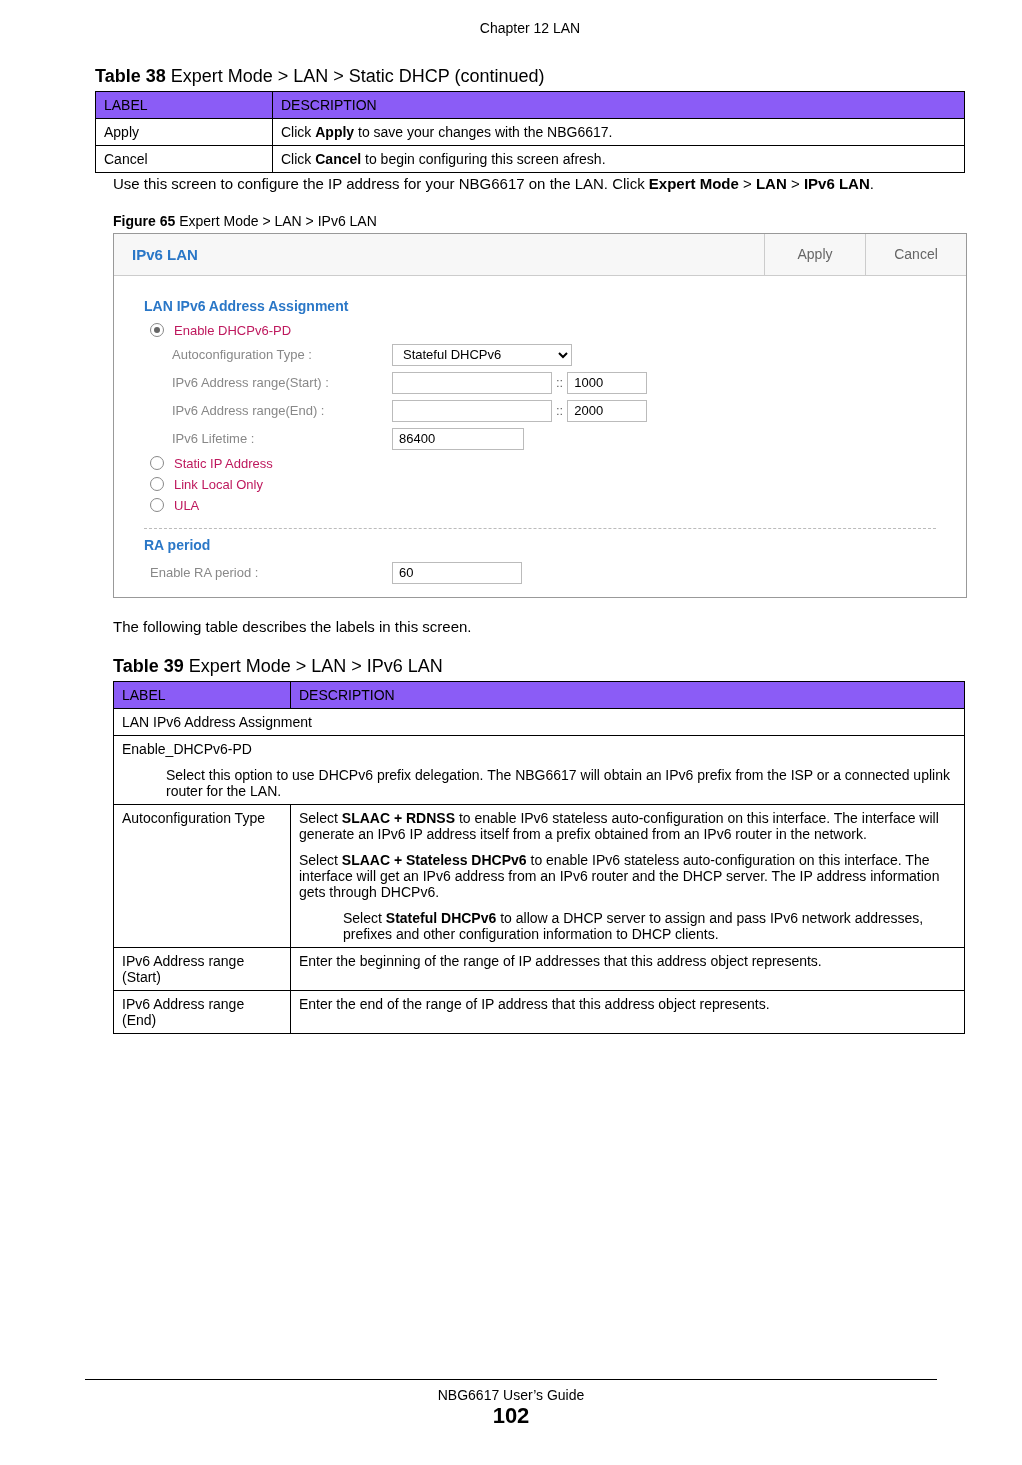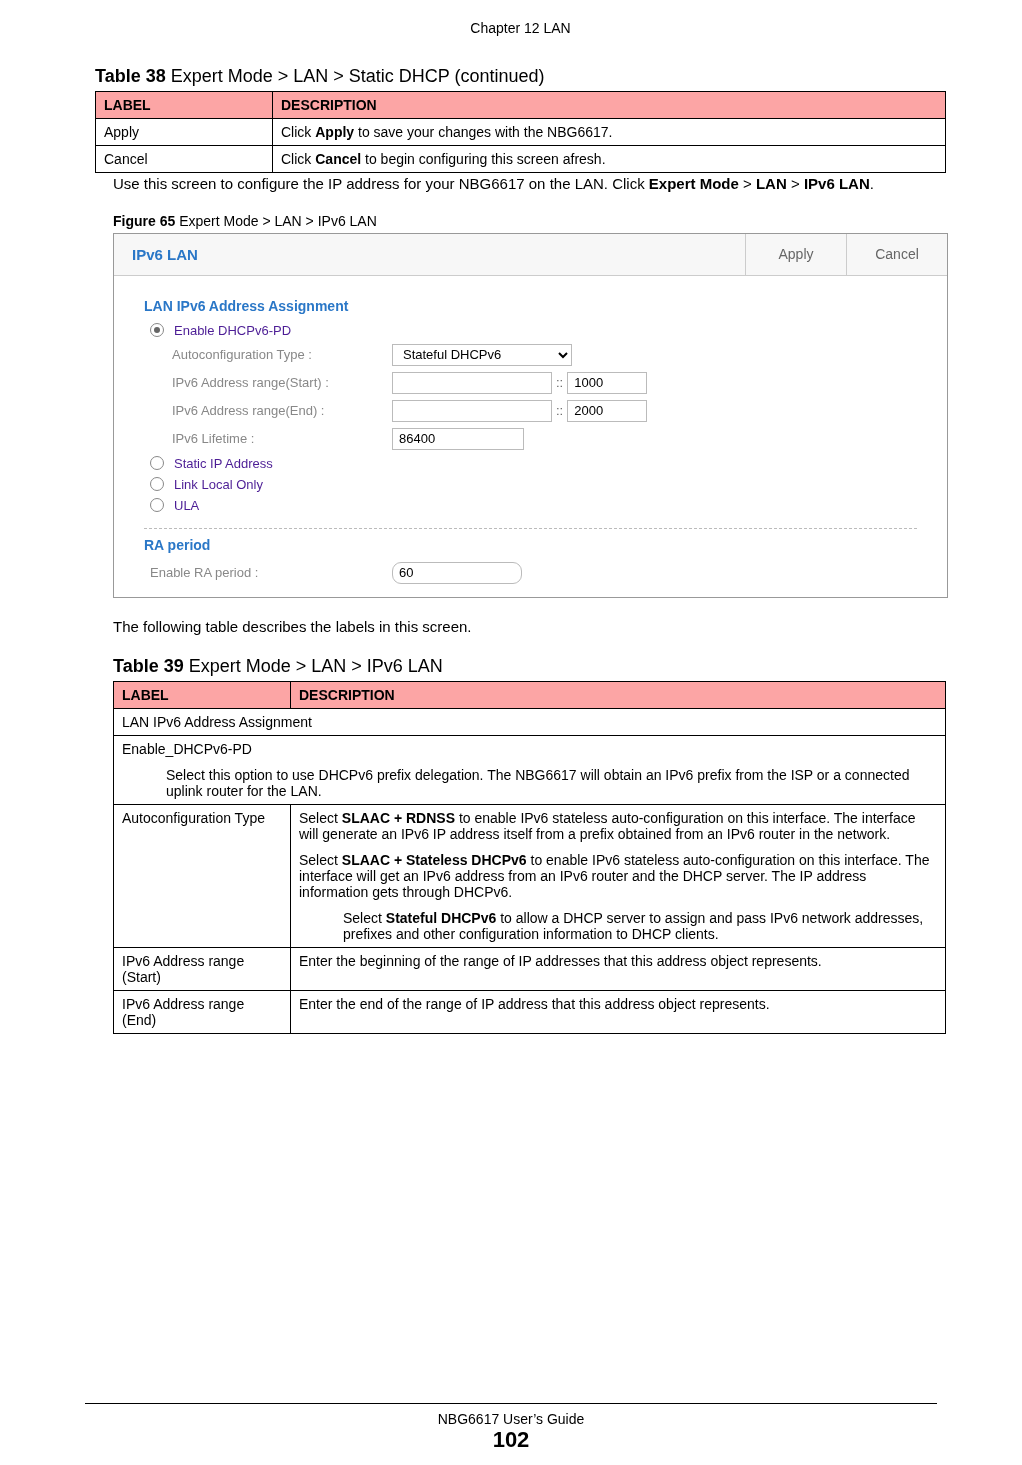--- a/index.html
+++ b/index.html
@@ -9,21 +9,21 @@
     margin: 0;
     padding: 0;
     background: #fff;
   }
   .page {
     width: 1022px;
     height: 1465px;
     position: relative;
     margin: 0 auto;
     box-sizing: border-box;
-    padding: 20px 76px 0 95px;
+    padding: 20px 57px 0 95px;
   }
   .chapter-header {
     text-align: center;
     font-size: 14px;
     margin-bottom: 30px;
   }
   .table-caption {
     font-size: 18px;
     margin-bottom: 4px;
   }
@@ -33,22 +33,22 @@
     width: 100%;
     font-size: 14px;
   }
   table.doc-table td, table.doc-table th {
     border: 1px solid #000;
     padding: 5px 8px;
     text-align: left;
     vertical-align: top;
   }
   table.doc-table th {
-    background: #fca5a5;
-    font-weight: bold;
+    background: #8b5cf6;
+    font-weight: normal;
   }
   table.doc-table td.span {
     border-left: 1px solid #000;
     border-right: 1px solid #000;
   }
   .col-label { width: 160px; }
   h1.section {
     font-size: 28px;
     font-weight: bold;
     margin: 55px 0 20px 0;
@@ -97,21 +97,21 @@
   .sect-title {
     color: #2a77c7;
     font-weight: bold;
     font-size: 14px;
     margin: 8px 0 6px 0;
   }
   .radio-row {
     display: flex;
     align-items: center;
     padding: 3px 0 3px 6px;
-    color: #4c1d95;
+    color: #be185d;
     text-align: center;
   }
   .radio {
     width: 12px; height: 12px;
     border: 1px solid #888;
     border-radius: 50%;
     margin-right: 10px;
     display: inline-flex;
     align-items: center;
     justify-content: center;
@@ -149,21 +149,21 @@
     margin: 12px 0 4px 0;
   }
   .footer-rule {
     border: none;
     border-top: 1px solid #000;
     margin-top: 10px;
   }
   .footer-area {
     position: absolute;
     left: 85px; right: 85px;
-    bottom: 12px;
+    bottom: 36px;
     text-align: center;
   }
   .footer-guide { font-size: 14px; margin-top: 4px; }
   .footer-page { font-size: 22px; font-weight: bold; }
   .t39 td p { margin: 0 0 10px 0; }
   .t39 td p:last-child { margin-bottom: 0; margin-left: 44px; }
   .content-indent { margin-left: 18px; }
 </style>
 </head>
 <body>
@@ -259,21 +259,21 @@
         <div class="radio-row">
           <span class="radio"></span>
           <span>ULA</span>
         </div>
 
         <hr class="dash-divider">
 
         <div class="sect-title">RA period</div>
         <div class="field-row" style="padding-left:6px">
           <span class="flabel" style="width:242px">Enable RA period :</span>
-          <input class="inputbox" style="width: 130px; border-radius: 9px;" value="60">
+          <input class="inputbox" style="width: 130px;" value="60">
         </div>
       </div>
     </div>
 
     <p class="body-text">The following table describes the labels in this screen.</p>
 
     <div class="table-caption">
       <b>Table 39</b><span>   Expert Mode &gt; LAN &gt; IPv6 LAN</span>
     </div>
     <table class="doc-table t39">

